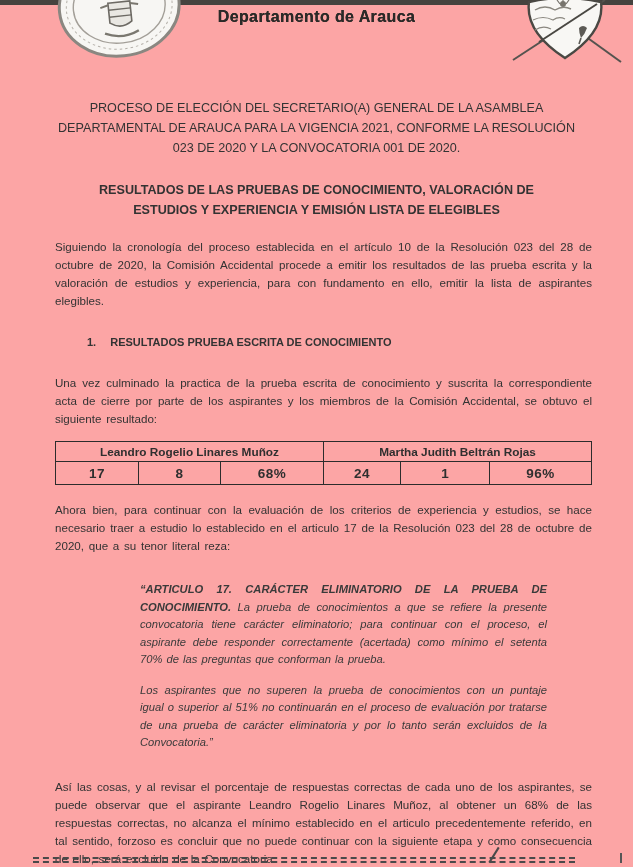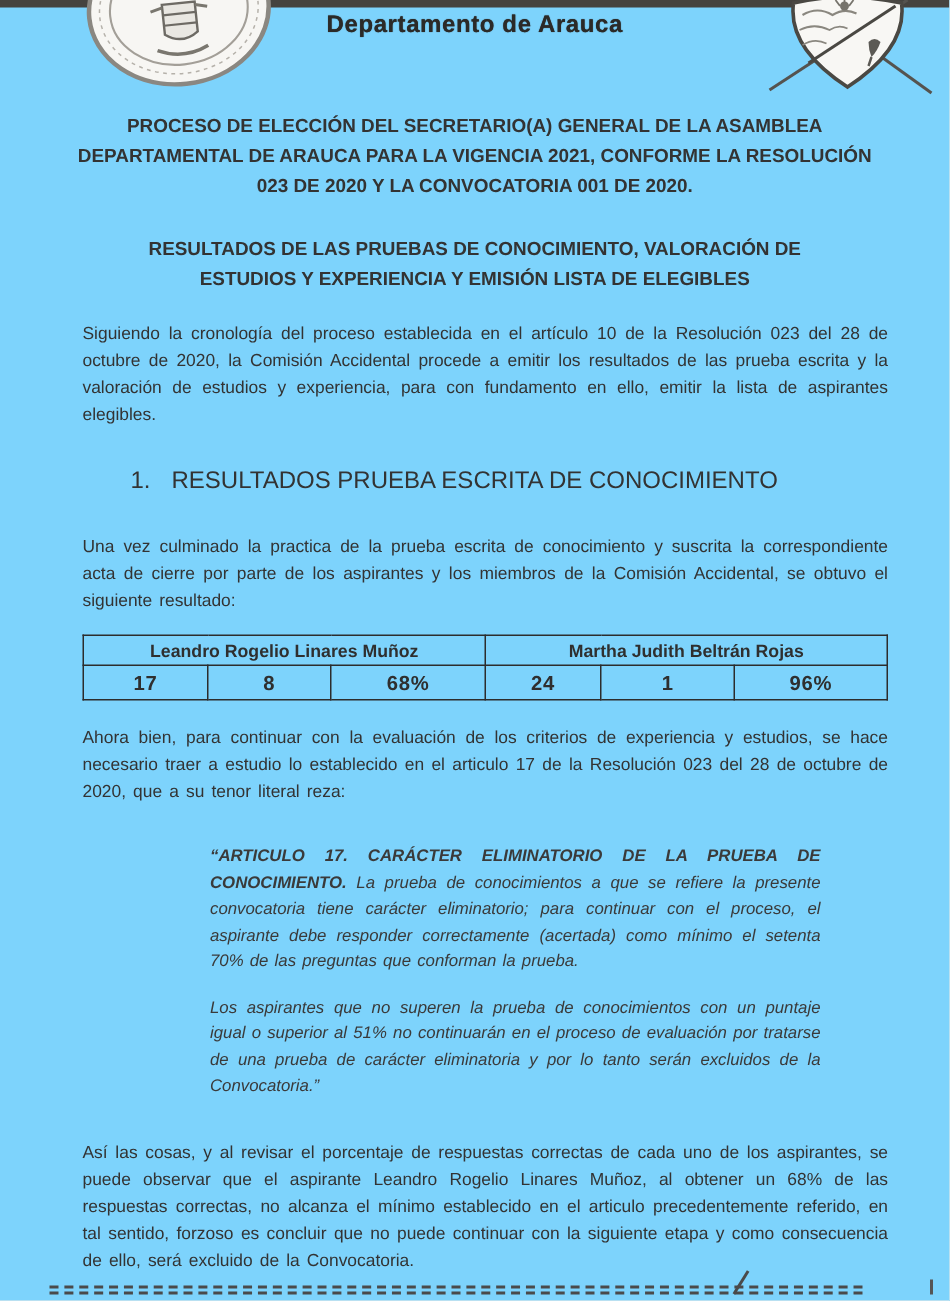--- a/index.html
+++ b/index.html
@@ -1,19 +1,19 @@
 <!DOCTYPE html>
 <html><head>
 <meta charset="utf-8">
 <style>
   html,body{margin:0;padding:0;background:#e9e9e9;}
   .page{
     position:relative;
     width:633px;height:867px;
-    background:#7dd3fc;
+    background:#fca5a5;
     font-family:"Liberation Sans", sans-serif;
     color:#2e2e2e;
     overflow:hidden;
     box-sizing:border-box;
   }
   .topbar{
     position:absolute;top:0;left:0;width:633px;height:5px;
     background:#45433f;
   }
   
@@ -24,39 +24,39 @@
     position:absolute;left:0;top:6px;width:633px;
     text-align:center;
   }
   .header-titles .ht{
     font-size:16px;font-weight:800;letter-spacing:.4px;
     color:#2b2a28;line-height:21px;
     text-shadow:0 0 .6px #2b2a28;
   }
   
   .doc-title{
-    margin:16px auto 0 auto;width:540px;
-    text-align:center;font-weight:bold;font-size:12.6px;line-height:20px;
+    margin:40px auto 0 auto;width:540px;
+    text-align:center;font-weight:normal;font-size:12.6px;line-height:20px;
     color:#333;
   }
   .doc-subtitle{
     margin:22px auto 0 auto;width:500px;
     text-align:center;font-weight:bold;font-size:12.6px;line-height:20px;
     color:#333;
   }
   
   .content{padding:0 41px 0 55px;}
   .para{
     font-size:11.6px;line-height:18px;text-align:justify;
     color:#333;word-spacing:1.5px;margin:0;
   }
   .p1{margin-top:18px;}
   .sec-heading{
     margin:26px 0 0 32px;
-    font-weight:normal;font-size:16px;color:#333;
+    font-weight:bold;font-size:11px;color:#333;
   }
   .sec-heading .num{margin-right:14px;}
   .p2{margin-top:26px;}
   
   table.results{
     margin-top:13px;width:537px;
     border-collapse:collapse;table-layout:fixed;padding-left:12px;
   }
   table.results td,table.results th{
     border:1.6px solid #2c2c2c;

